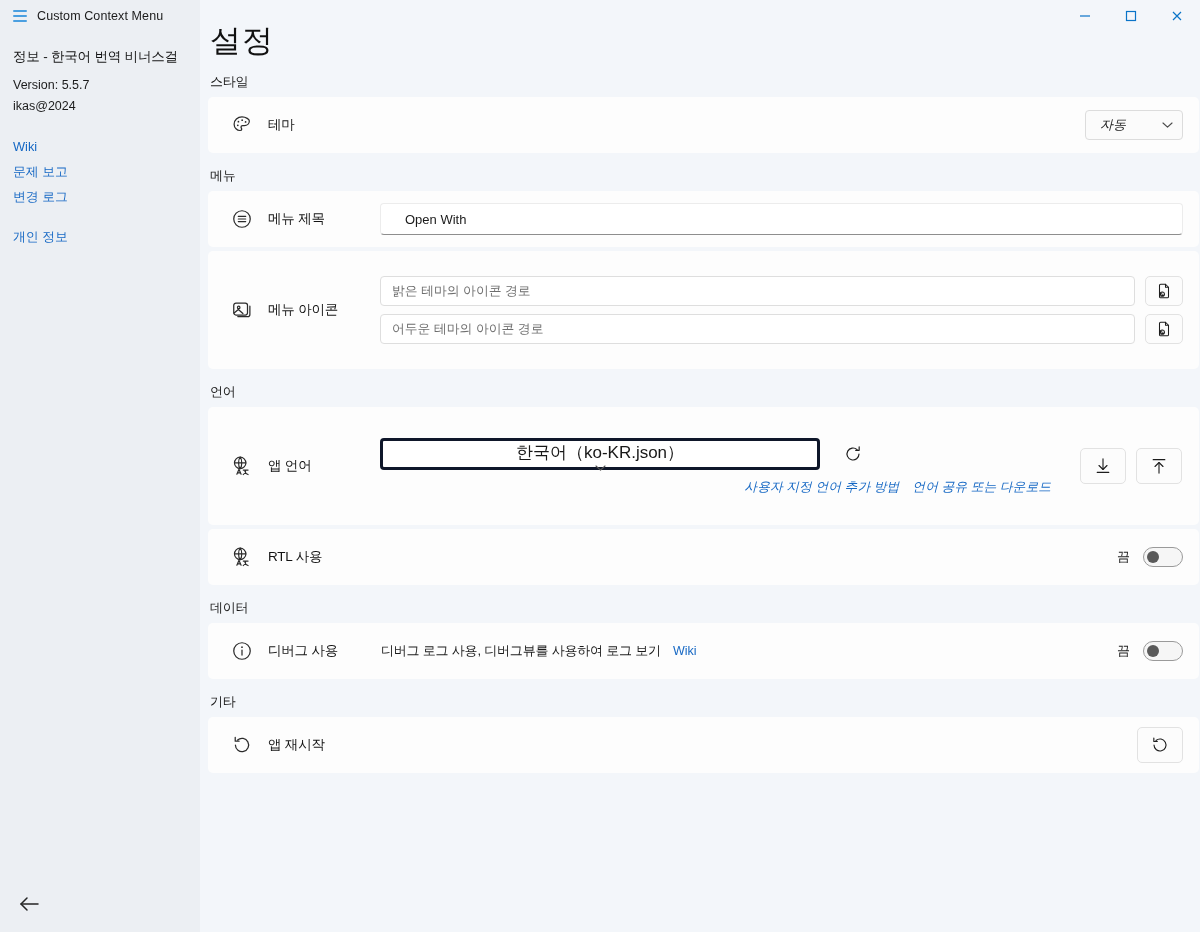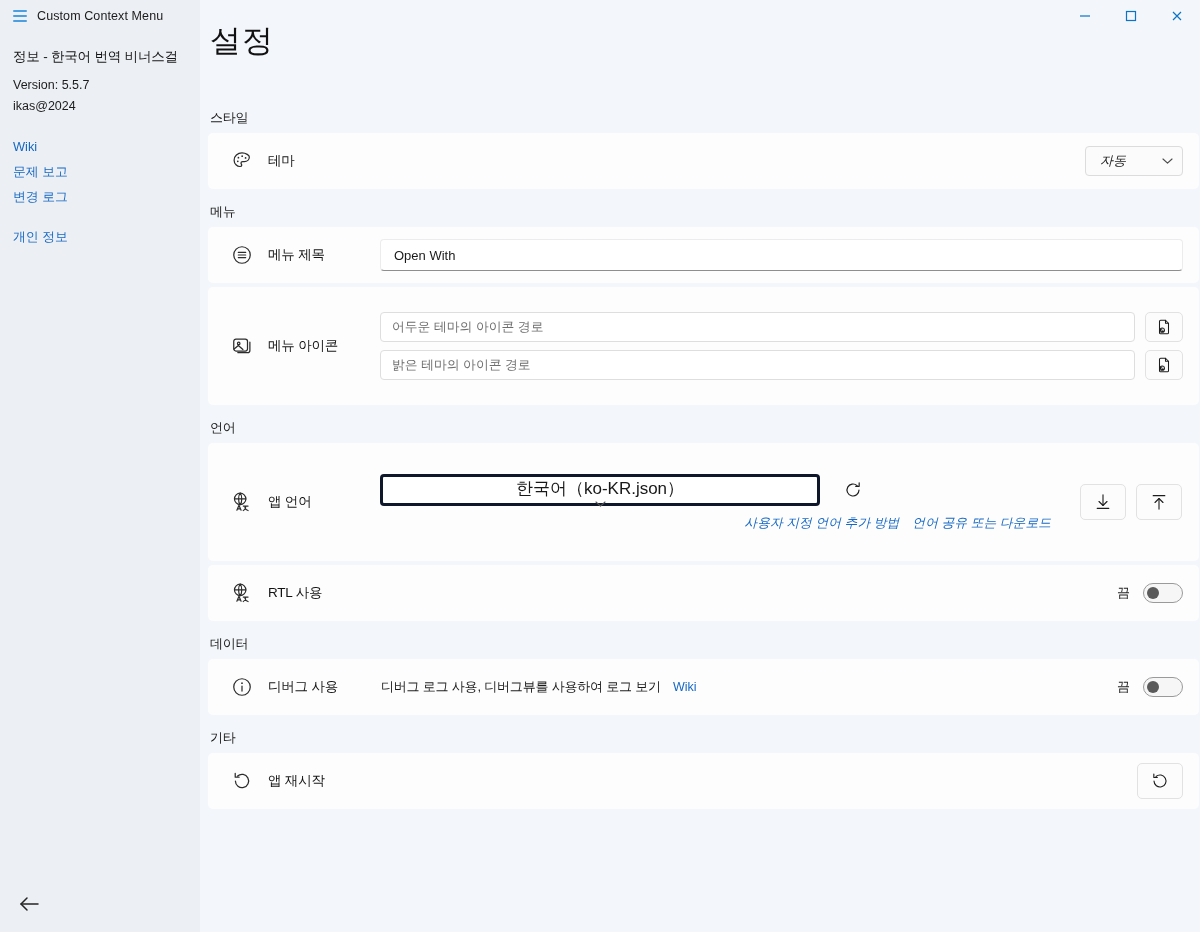--- a/index.html
+++ b/index.html
@@ -81,21 +81,20 @@
 
   
   .main {
     flex: 1 1 auto;
     height: 932px;
     background: #f3f6fa;
     position: relative;
     overflow: hidden;
     display: flex;
     flex-direction: column;
-    gap: 36px;
   }
   .win-controls {
     position: absolute;
     top: 0; right: 0;
     height: 32px;
     display: flex;
     z-index: 10;
   }
   .wc {
     width: 46px; height: 32px;
@@ -171,21 +170,21 @@
   
   .field-underline {
     flex: 1 1 auto;
     height: 32px;
     background: #fff;
     border: 1px solid #ececec;
     border-bottom: 1px solid #8e8e8e;
     border-radius: 4px;
     display: flex;
     align-items: center;
-    padding: 0 13px;
+    padding: 0 24px;
     font-size: 13px;
     color: #1a1a1a;
     margin-left: 16px;
     cursor: text;
   }
 
   .icon-rows {
     flex: 1 1 auto;
     display: flex;
     flex-direction: column;
@@ -410,36 +409,36 @@
             <rect x="3" y="4.5" width="15" height="13" rx="2.4"></rect>
             <circle cx="8.4" cy="9.2" r="1.35"></circle>
             <path d="M3.4 15.3 L8 11.4 L13 15.8"></path>
             <path d="M20.6 7.8 v9 a2.4 2.4 0 0 1 -2.4 2.4 H7.4"></path>
           </svg>
         </div>
         <div class="row-label w">메뉴 아이콘</div>
         <div class="icon-rows">
           <div class="icon-row">
             <div class="field-box">
-              <span>어두운 테마의 아이콘 경로</span>
+              <span>밝은 테마의 아이콘 경로</span>
             </div>
             <div class="sq-btn">
               <span>
                 <svg width="18" height="18" viewBox="0 0 24 24" fill="none" stroke="#1d1d1d" stroke-width="1.4" stroke-linecap="round" stroke-linejoin="round">
                   <path d="M14 3 H7.5 A1.5 1.5 0 0 0 6 4.5 v15 A1.5 1.5 0 0 0 7.5 21 H16.5 A1.5 1.5 0 0 0 18 19.5 V7 z"></path>
                   <path d="M14 3 v4 h4"></path>
                   <circle cx="9.6" cy="16.2" r="3.6" fill="#1d1d1d" stroke="none"></circle>
                   <path d="M8.3 17.5 L11 14.8 M9.1 14.8 H11 V16.7" stroke="#fff" stroke-width="1.1"></path>
                 </svg>
               </span>
             </div>
           </div>
           <div class="icon-row">
             <div class="field-box">
-              <span>밝은 테마의 아이콘 경로</span>
+              <span>어두운 테마의 아이콘 경로</span>
             </div>
             <div class="sq-btn">
               <span>
                 <svg width="18" height="18" viewBox="0 0 24 24" fill="none" stroke="#1d1d1d" stroke-width="1.4" stroke-linecap="round" stroke-linejoin="round">
                   <path d="M14 3 H7.5 A1.5 1.5 0 0 0 6 4.5 v15 A1.5 1.5 0 0 0 7.5 21 H16.5 A1.5 1.5 0 0 0 18 19.5 V7 z"></path>
                   <path d="M14 3 v4 h4"></path>
                   <circle cx="9.6" cy="16.2" r="3.6" fill="#1d1d1d" stroke="none"></circle>
                   <path d="M8.3 17.5 L11 14.8 M9.1 14.8 H11 V16.7" stroke="#fff" stroke-width="1.1"></path>
                 </svg>
               </span>

